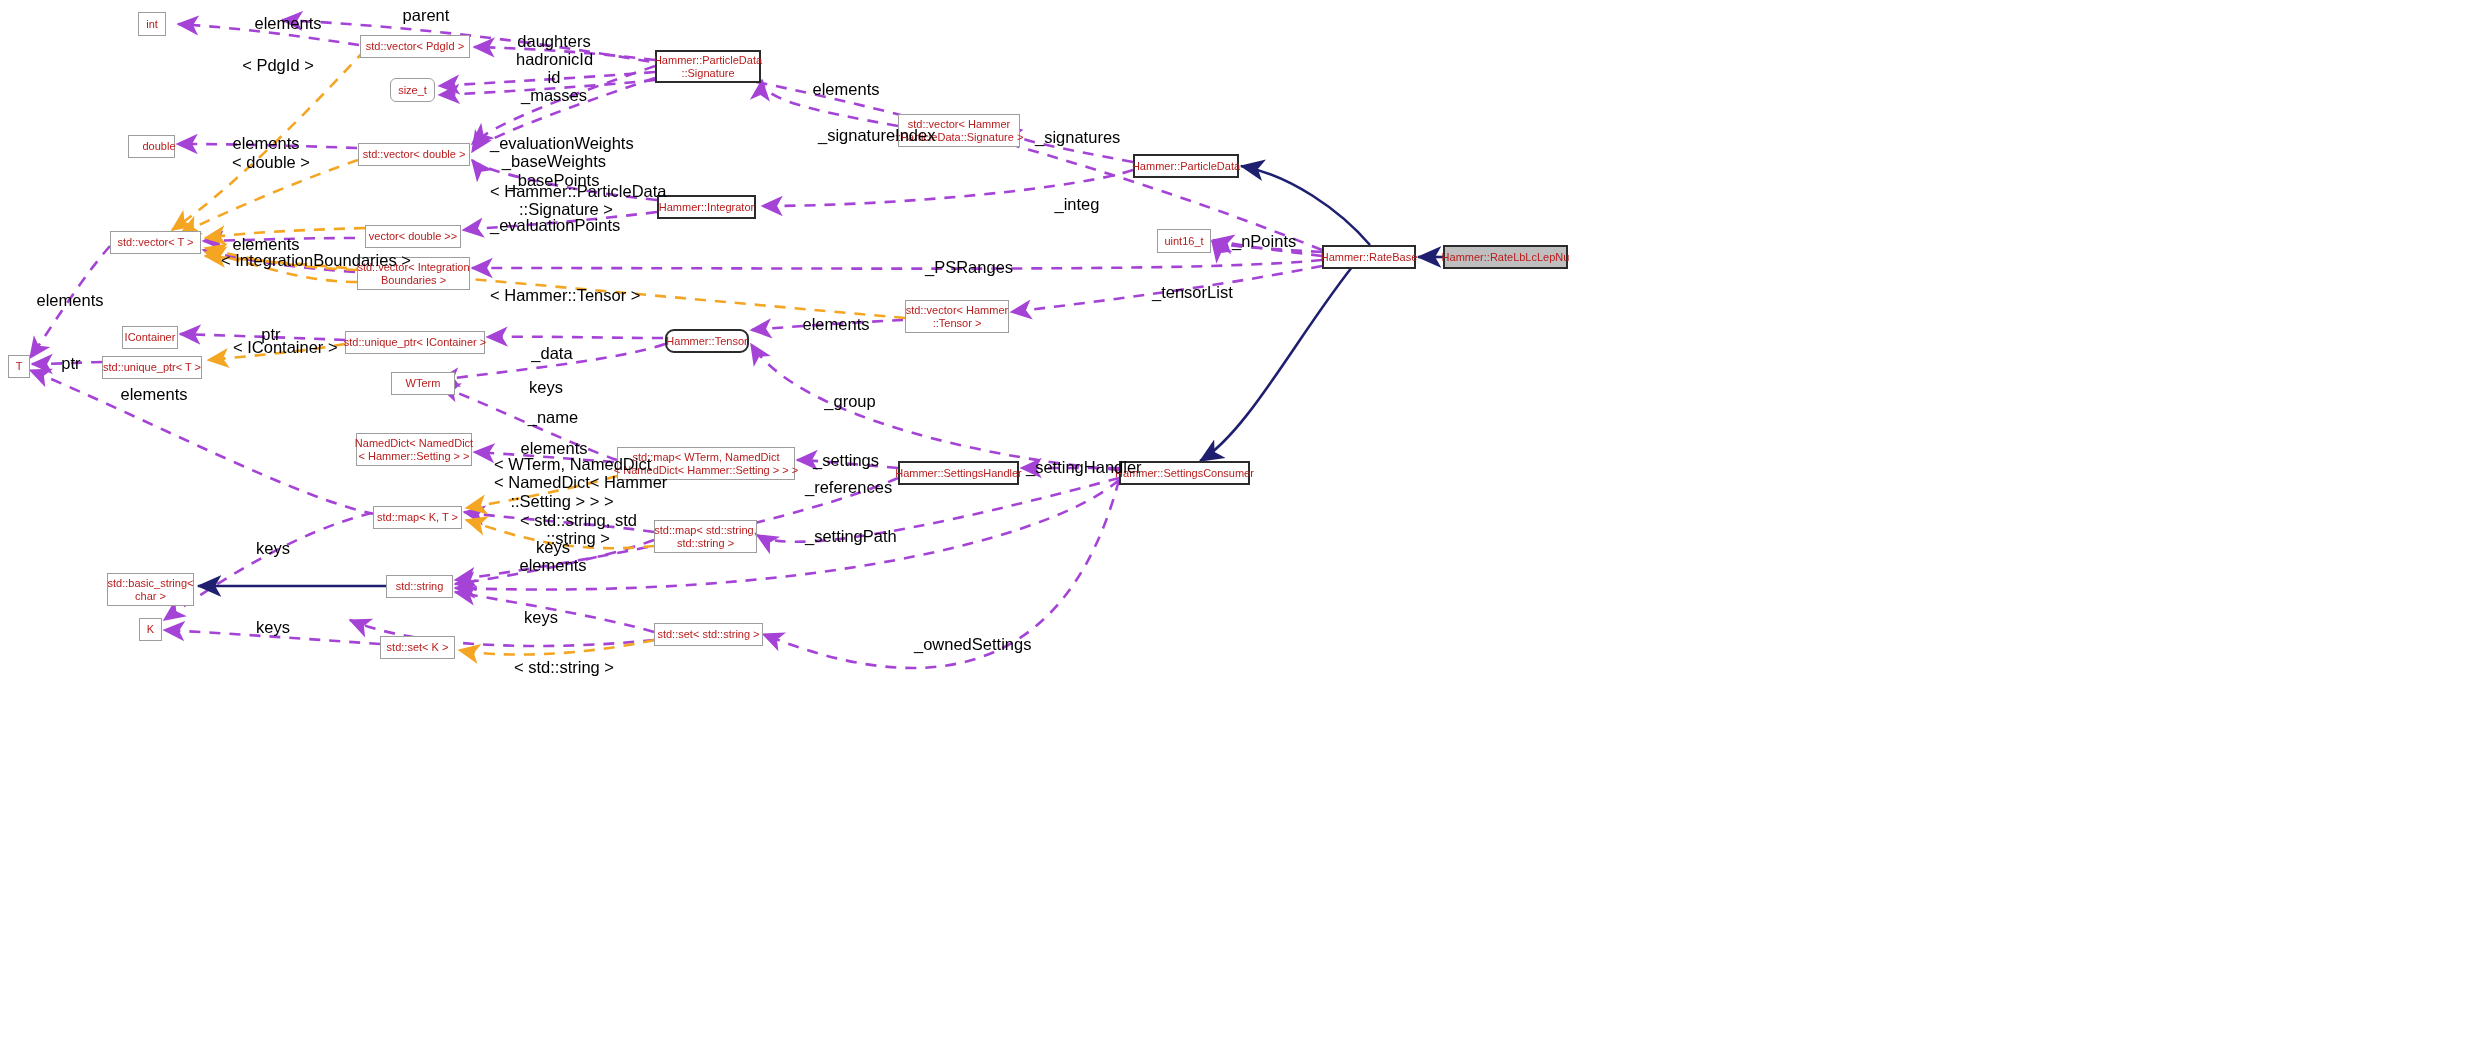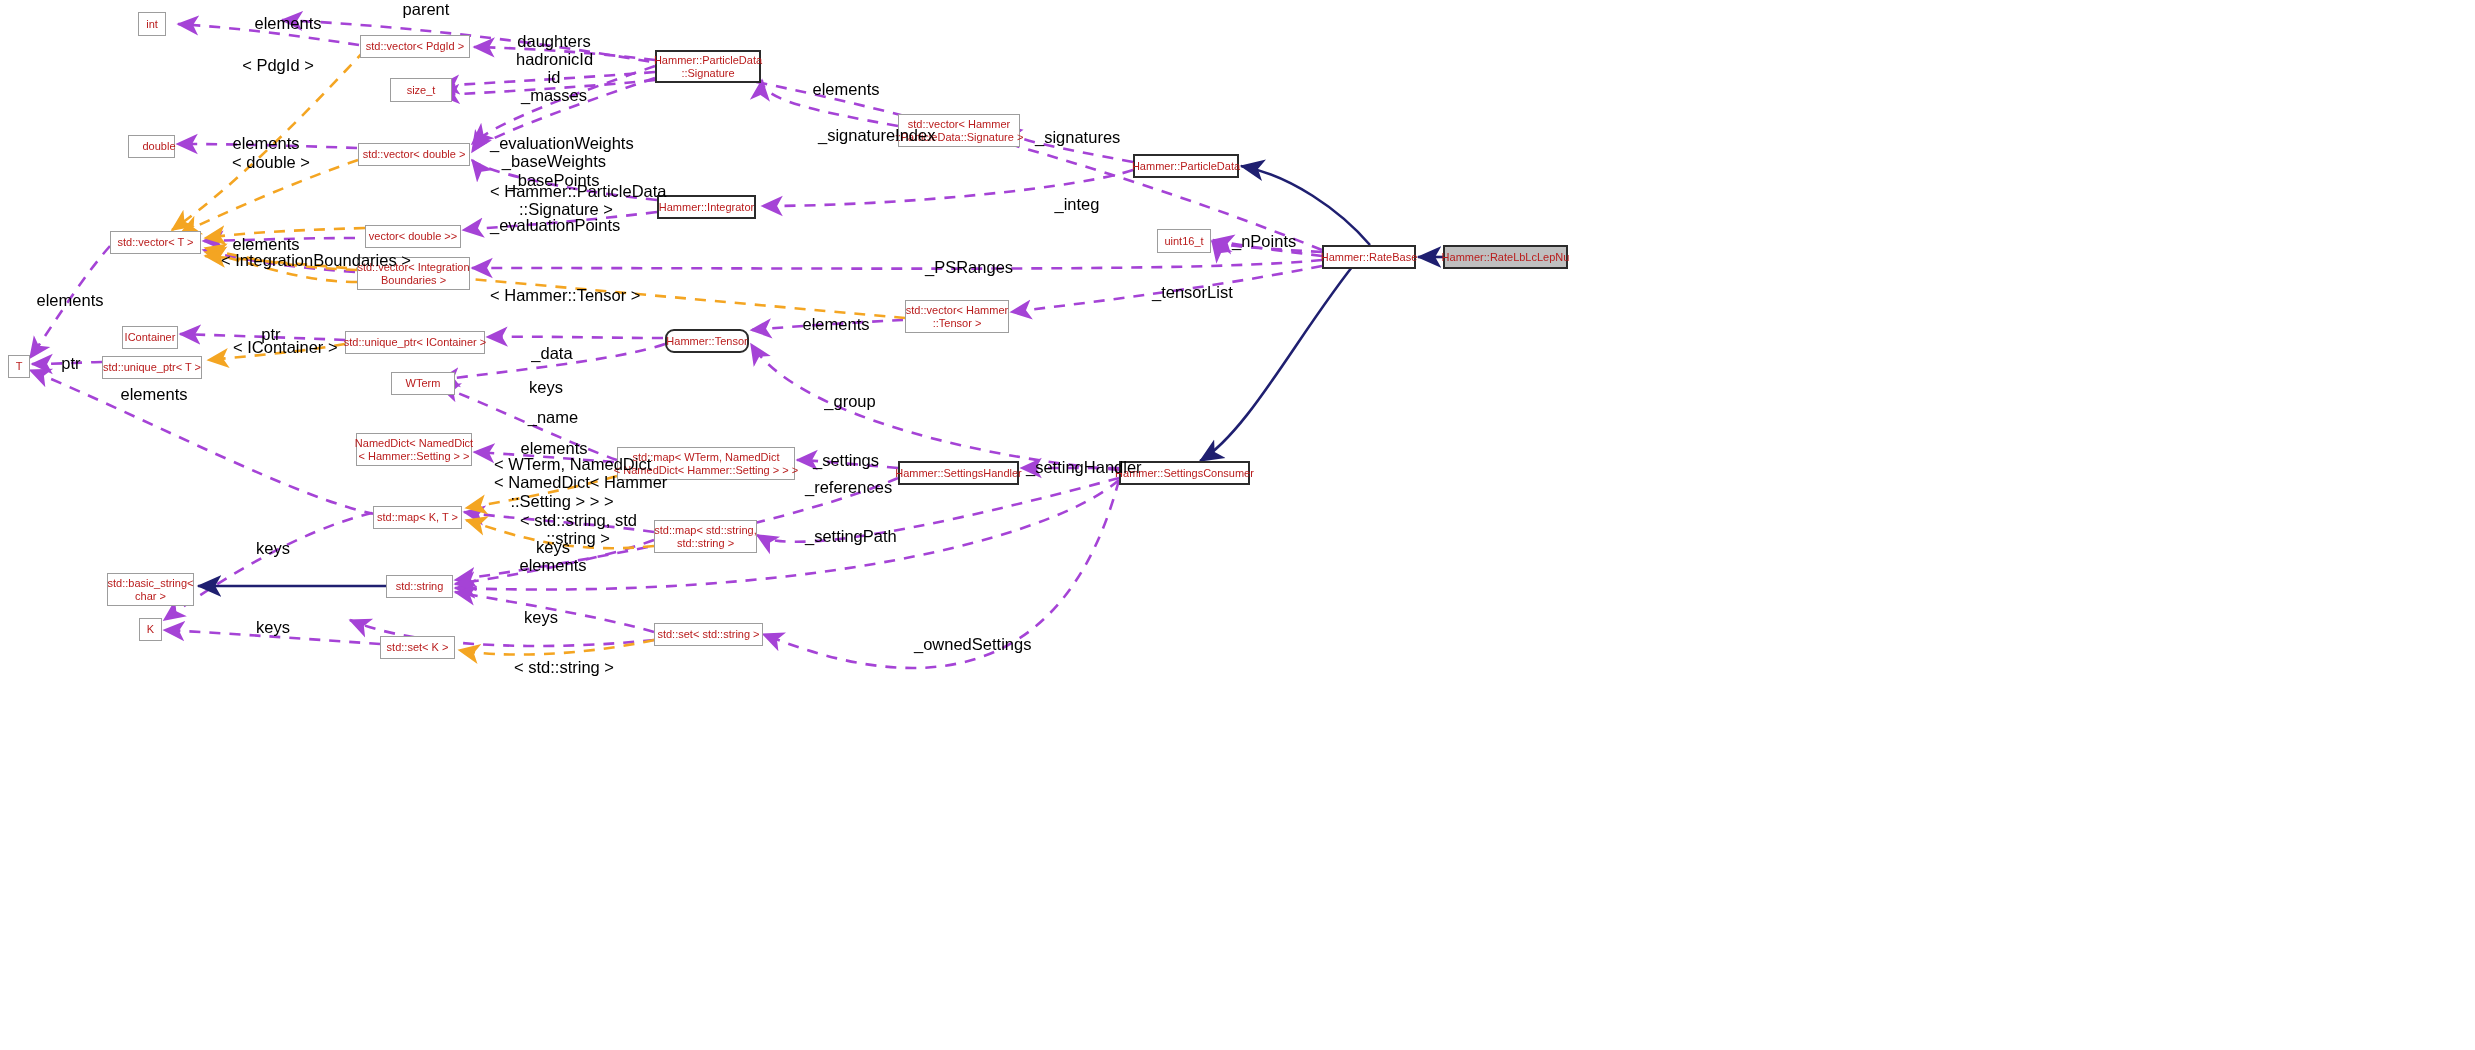--- a/index.html
+++ b/index.html
@@ -115,21 +115,21 @@
       <path d="M1360,257 C1300,330 1250,430 1200,461" marker-end="url(#ah-b)"></path>
       <path d="M386,586 L198,586" marker-end="url(#ah-b)"></path>
     </g>
   </svg>
 
   <div id="nodes">
       <div class="node" style="left: 138px; top: 12px; width: 28px; height: 24px;">int</div>
       <div class="node" style="left: 360px; top: 35px; width: 110px; height: 23px;">std::vector&lt; PdgId &gt;</div>
       <div class="node strong" style="left: 655px; top: 50px; width: 106px; height: 33px;">Hammer::ParticleData
 ::Signature</div>
-      <div class="node" style="left: 390px; top: 78px; width: 62px; height: 24px;">size_t</div>
+      <div class="node" style="left: 390px; top: 78px; width: 45px; height: 24px; border-radius: 6px;">size_t</div>
       <div class="node" style="left: 898px; top: 114px; width: 122px; height: 33px;">std::vector&lt; Hammer
 ::ParticleData::Signature &gt;</div>
       <div class="node" style="left: 128px; top: 135px; width: 47px; height: 23px; padding-left: 15px;">double</div>
       <div class="node" style="left: 358px; top: 143px; width: 112px; height: 23px;">std::vector&lt; double &gt;</div>
       <div class="node strong" style="left: 1133px; top: 154px; width: 106px; height: 24px;">Hammer::ParticleData</div>
       <div class="node strong" style="left: 657px; top: 195px; width: 99px; height: 24px;">Hammer::Integrator</div>
       <div class="node" style="left: 1157px; top: 229px; width: 54px; height: 24px;">uint16_t</div>
       <div class="node" style="left: 110px; top: 231px; width: 91px; height: 23px;">std::vector&lt; T &gt;</div>
       <div class="node" style="left: 365px; top: 225px; width: 96px; height: 23px;">vector&lt; double &gt;&gt;</div>
       <div class="node strong" style="left: 1322px; top: 245px; width: 94px; height: 24px;">Hammer::RateBase</div>
@@ -154,21 +154,21 @@
       <div class="node" style="left: 654px; top: 520px; width: 103px; height: 33px;">std::map&lt; std::string,
 std::string &gt;</div>
       <div class="node" style="left: 107px; top: 573px; width: 87px; height: 33px;">std::basic_string&lt;
 char &gt;</div>
       <div class="node" style="left: 386px; top: 575px; width: 67px; height: 23px;">std::string</div>
       <div class="node" style="left: 139px; top: 618px; width: 23px; height: 23px;">K</div>
       <div class="node" style="left: 654px; top: 623px; width: 109px; height: 23px;">std::set&lt; std::string &gt;</div>
       <div class="node" style="left: 380px; top: 636px; width: 75px; height: 23px;">std::set&lt; K &gt;</div>
     </div>
   <div id="labels">
-      <div class="elabel" style="left: 396px; top: 0px; width: 60px;">parent</div>
+      <div class="elabel" style="left: 396px; top: 6px; width: 60px;">parent</div>
       <div class="elabel" style="left: 252px; top: 14px; width: 72px;">elements</div>
       <div class="elabel" style="left: 516px; top: 32px; width: 76px;">daughters</div>
       <div class="elabel" style="left: 516px; top: 50px; width: 76px;">hadronicId
 id</div>
       <div class="elabel" style="left: 240px; top: 56px; width: 76px;">&lt; PdgId &gt;</div>
       <div class="elabel" style="left: 518px; top: 86px; width: 72px;">_masses</div>
       <div class="elabel" style="left: 810px; top: 80px; width: 72px;">elements</div>
       <div class="elabel" style="left: 230px; top: 134px; width: 72px;">elements</div>
       <div class="elabel" style="left: 490px; top: 134px; width: 128px;">_evaluationWeights
 _baseWeights

